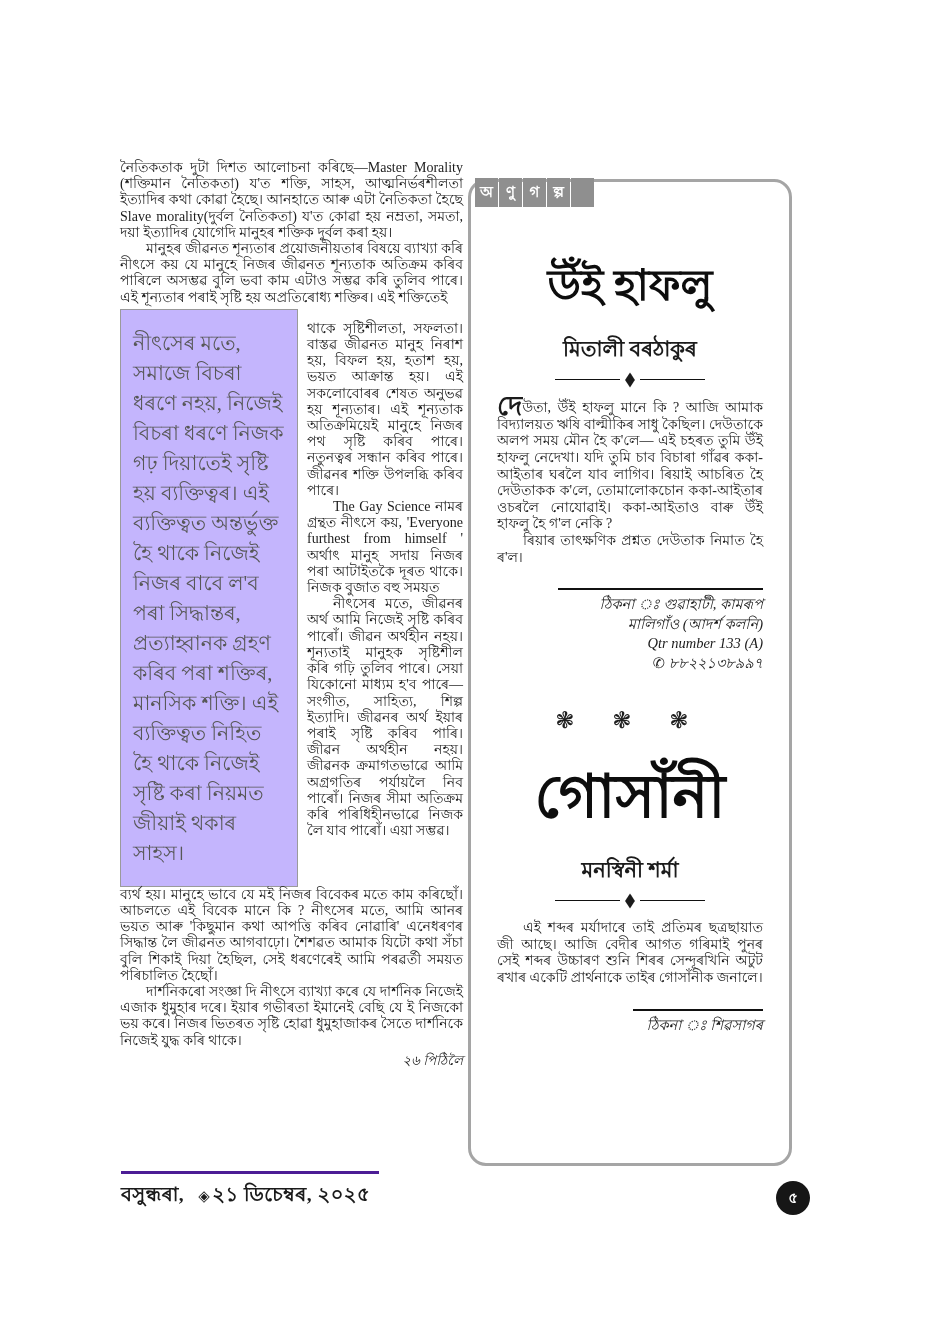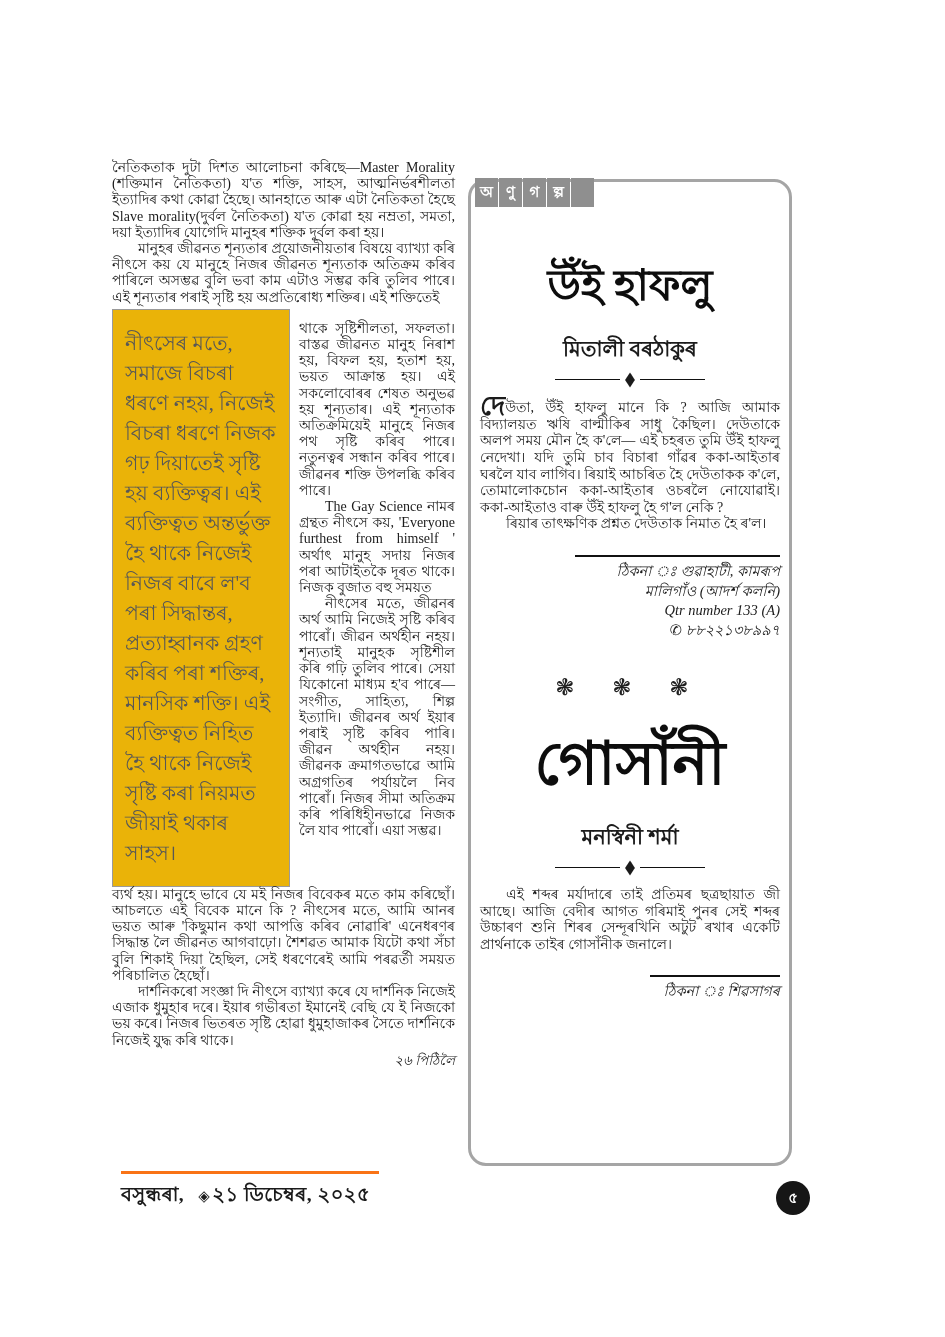--- a/index.html
+++ b/index.html
@@ -1,46 +1,46 @@
 <!DOCTYPE html>
 <html><head>
 <meta charset="utf-8">
 <style>
   html,body{margin:0;padding:0;background:#e8e8e8;}
   .page{position:relative;width:945px;height:1337px;background:#ffffff;margin:0 auto;
         font-family:"Liberation Serif","DejaVu Serif",serif;color:#1b1b1b;overflow:hidden;}
 
   
-  .left-article{position:absolute;left:112px;top:160px;width:343px;
+  .left-article{position:absolute;left:120px;top:160px;width:343px;
                 font-size:14px;line-height:16.2px;text-align:justify;}
   .left-article p{margin:0;}
   p.ind{text-indent:26px;}
 
   .mid-row{display:flex;gap:9px;margin-top:3px;align-items:stretch;}
   .quote-box{box-sizing:border-box;width:178px;border:1px solid #9a9a9a;
              padding:18px 12px;color:#575757;font-size:20.5px;line-height:30px;
-             text-align:left;background:#eab308;}
+             text-align:left;background:#c4b5fd;}
   .narrow{flex:1;margin-top:12px;}
   .narrow p{margin:0;}
 
   .cont-note{text-align:right;font-style:italic;font-size:13.5px;margin-top:4px;}
 
   .footer{position:absolute;left:121px;top:1171px;width:258px;
-          border-top:3px solid #f97316;padding-top:6px;
+          border-top:3px solid #4c1d95;padding-top:6px;
           font-weight:bold;font-size:19.5px;letter-spacing:0.5px;}
   .footer .orn{font-size:15px;padding:0 2px 0 14px;}
 
   
   .panel{position:absolute;left:468px;top:179px;width:324px;height:987px;
          box-sizing:border-box;border:3px solid #a5a5a5;border-radius:18px;background:#fff;}
   .tag{position:absolute;left:4px;top:-4px;display:flex;gap:1px;}
   .tag .sq{width:23px;height:29px;background:#8f8f8f;color:#fff;
            display:flex;align-items:center;justify-content:center;
            font-size:15px;font-weight:bold;}
-  .panel-inner{padding:0 9px;}
+  .panel-inner{padding:0 26px;}
 
   .story-title{text-align:center;font-weight:bold;color:#0d0d0d;}
   .t1{font-size:43px;margin-top:80px;line-height:1.1;}
   .t2{font-size:60px;margin-top:30px;line-height:1.1;}
   .author{text-align:center;font-weight:bold;font-size:21px;margin-top:24px;}
   .rule-diamond{display:flex;align-items:center;width:150px;margin:3px auto 0;}
   .rule-diamond::before,.rule-diamond::after{content:"";flex:1;border-top:1.6px solid #111;}
   .rule-diamond .dia{font-size:13px;padding:0 5px;transform:scaleY(1.5);display:inline-block;}
 
   .story-body{margin-top:12px;font-size:14px;line-height:16.6px;text-align:justify;font-family:Liberation Serif, serif;}

